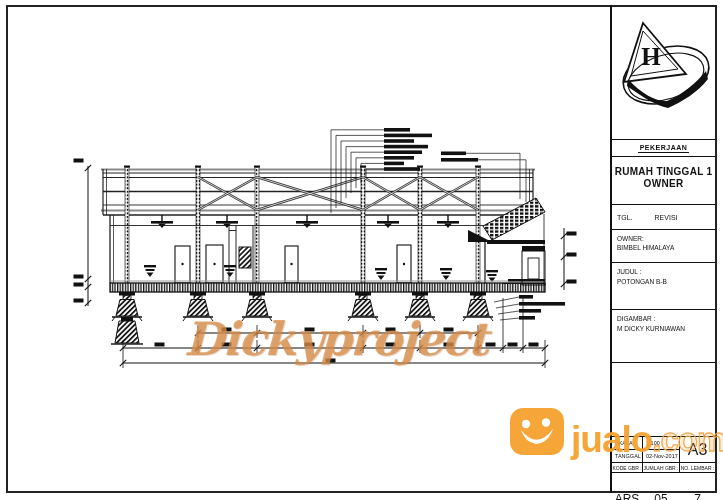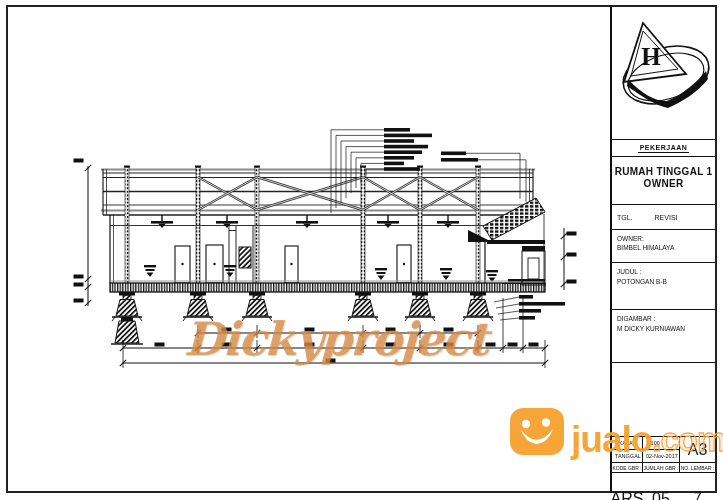--- a/index.html
+++ b/index.html
@@ -26,21 +26,21 @@
   .sec-dig{height:53px;font-size:6.5px;padding:4px 0 0 5px;line-height:10px;}
   .sec-empty{height:74px;}
   .grid-skala{height:26px;display:grid;grid-template-columns:31px 37px 1fr;grid-template-rows:13px 13px;box-sizing:border-box;}
   .grid-skala div{border-right:1px solid #111;border-bottom:1px solid #111;box-sizing:border-box;
        font-size:5.5px;display:flex;align-items:center;padding-left:3px;}
   .grid-skala .a3{grid-row:1/3;grid-column:3;border-right:none;justify-content:center;
        font-size:16px;font-weight:400;padding-left:0;color:#222;}
   .grid-kode{height:30px;display:grid;grid-template-columns:31px 37px 1fr;grid-template-rows:10px 20px;box-sizing:border-box;}
   .grid-kode div{border-right:1px solid #111;box-sizing:border-box;display:flex;align-items:center;justify-content:center;}
   .grid-kode .h{font-size:5px;border-bottom:1px solid #111;white-space:nowrap;overflow:hidden;}
-  .grid-kode .v{font-size:16px;margin-top:26px;}
+  .grid-kode .v{font-size:12px;margin-top:26px;}
   .grid-kode .last{border-right:none;}
   #logoH{position:absolute;left:28px;top:38px;width:22px;text-align:center;
          font-family:"Liberation Serif",serif;font-weight:bold;font-size:25px;}
   
   #wmark{left:188px;top:312px;z-index:4;font-family:"DejaVu Serif",serif;font-style:italic;font-weight:bold;
          font-size:46px;letter-spacing:-2px;color:rgba(215,140,72,0.75);transform:skewX(-4deg);
          text-shadow:1px 1px 0 rgba(170,95,35,0.25);white-space:nowrap;}
   
   #jualo{left:510px;top:408px;z-index:5;display:flex;align-items:flex-end;opacity:.95;}
   #jualo .word{font-weight:bold;font-size:37px;color:#F6A22E;line-height:30px;margin-left:7px;letter-spacing:-1px;margin-top:8px;}

